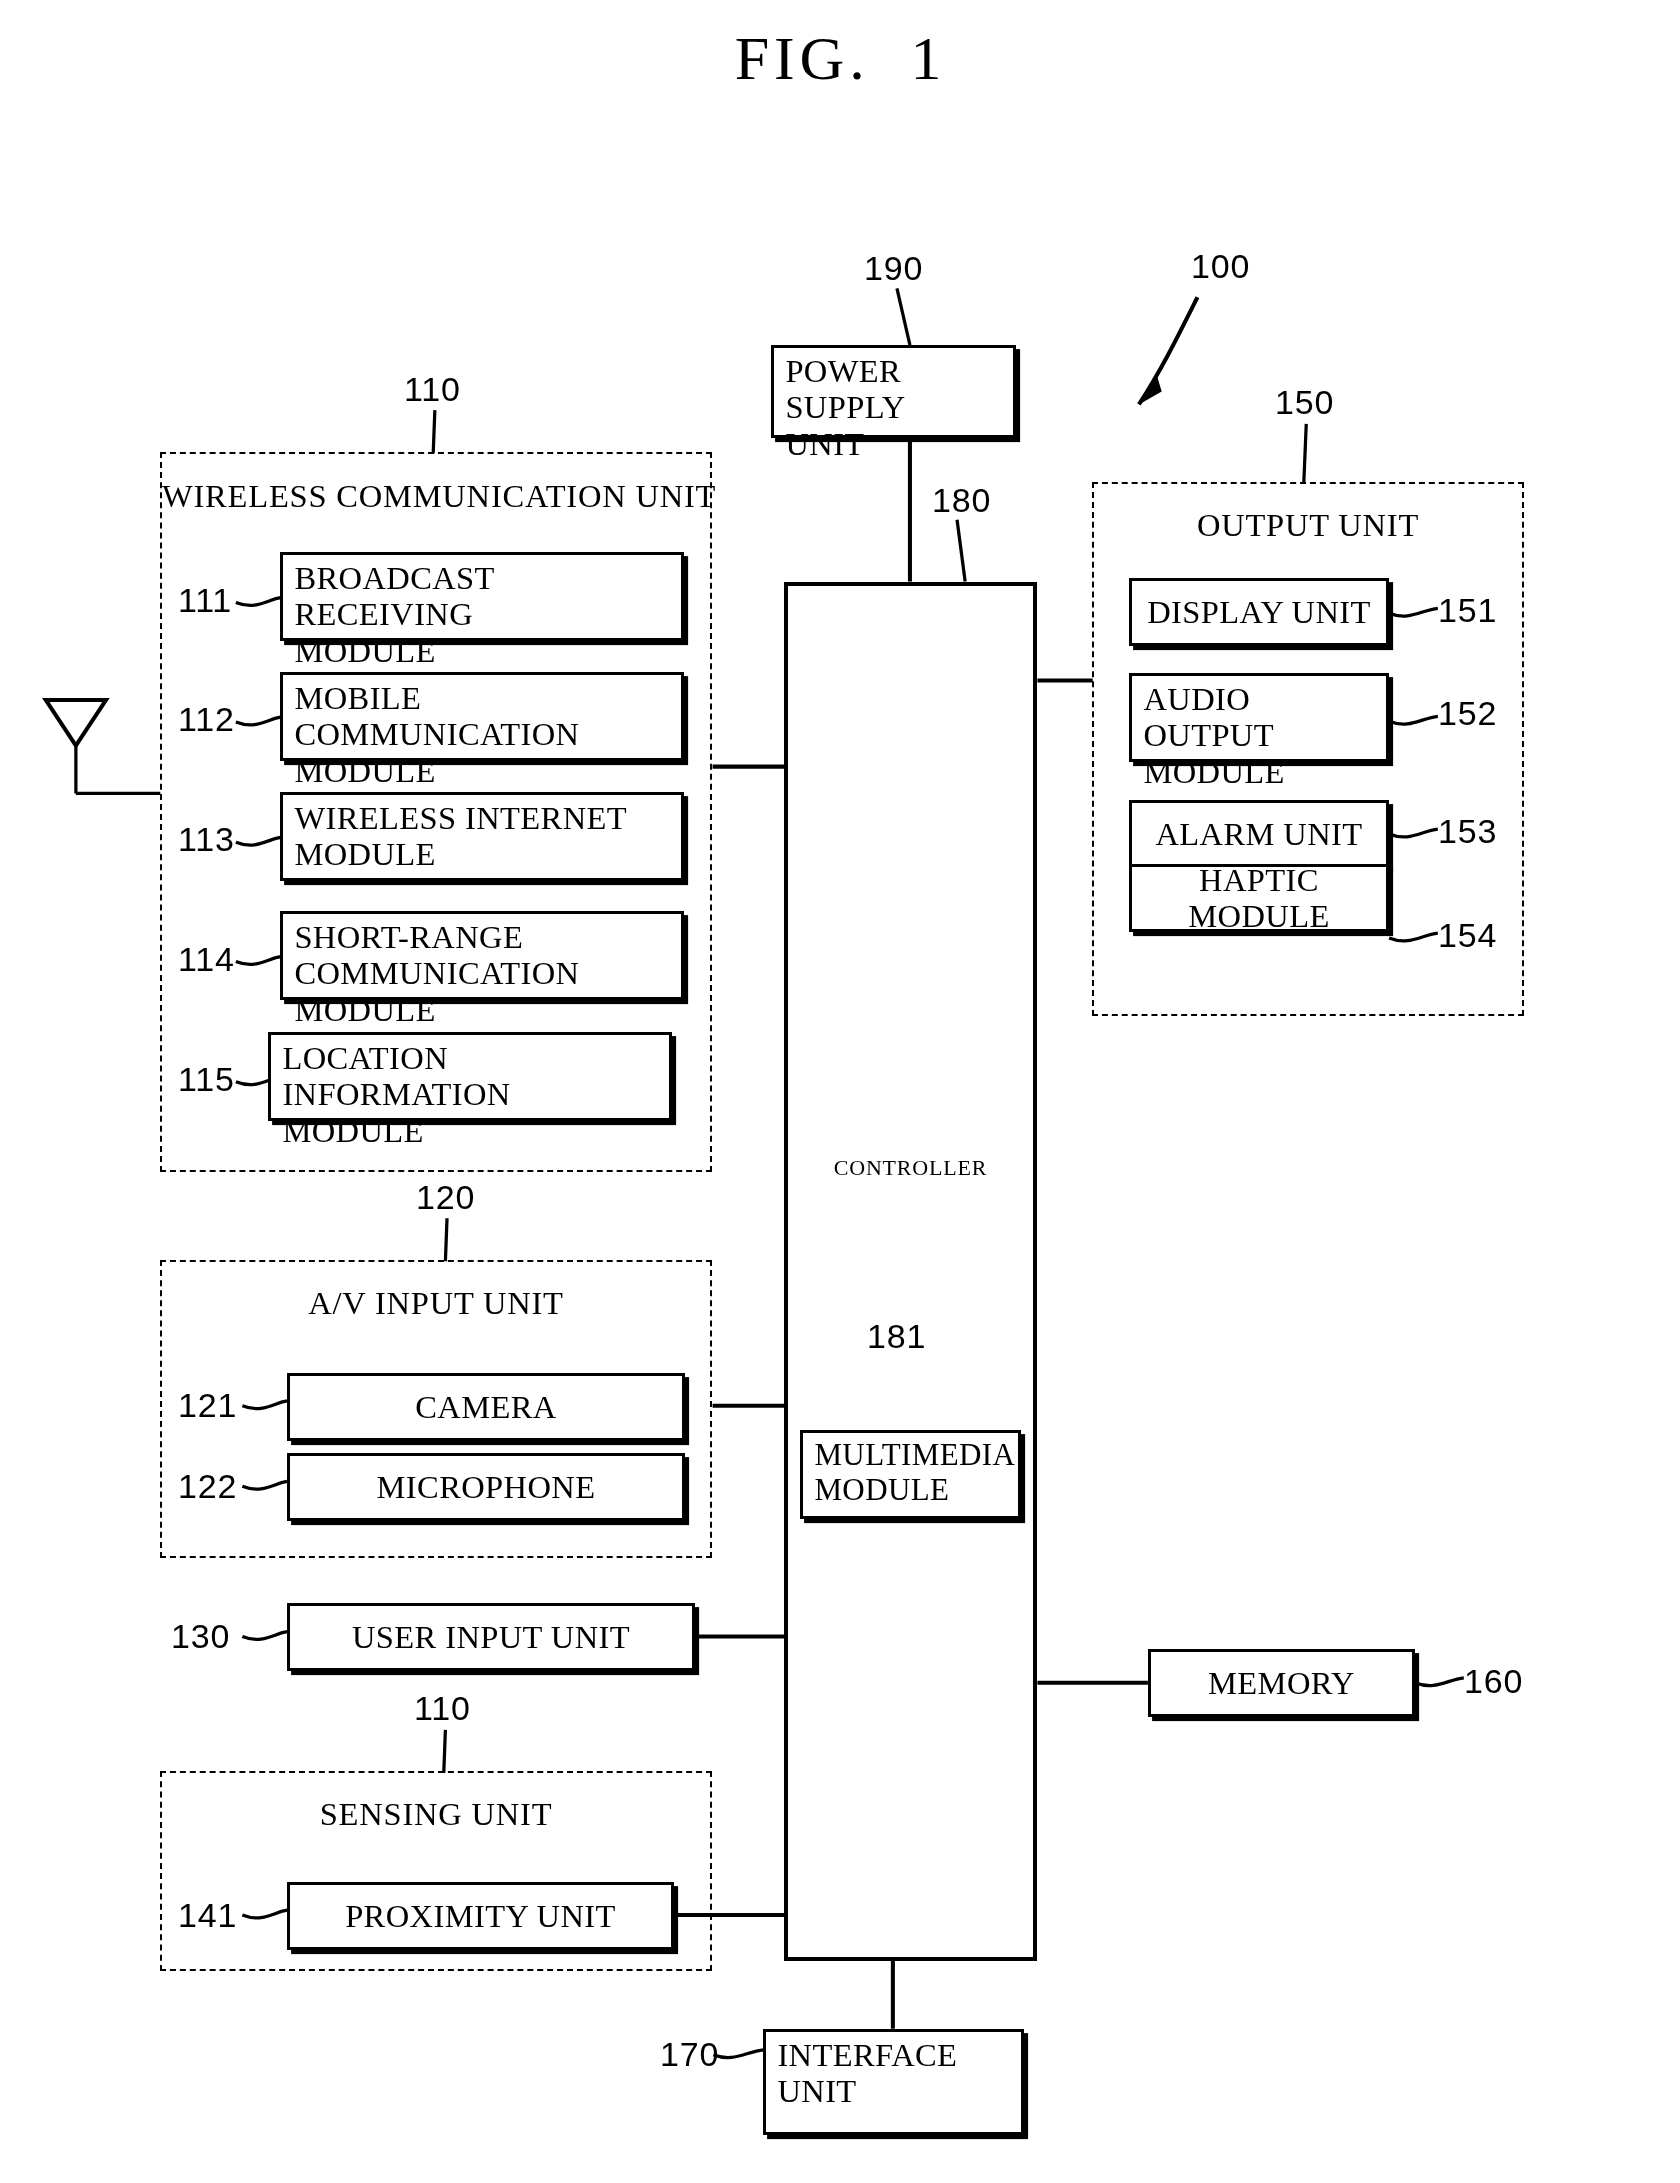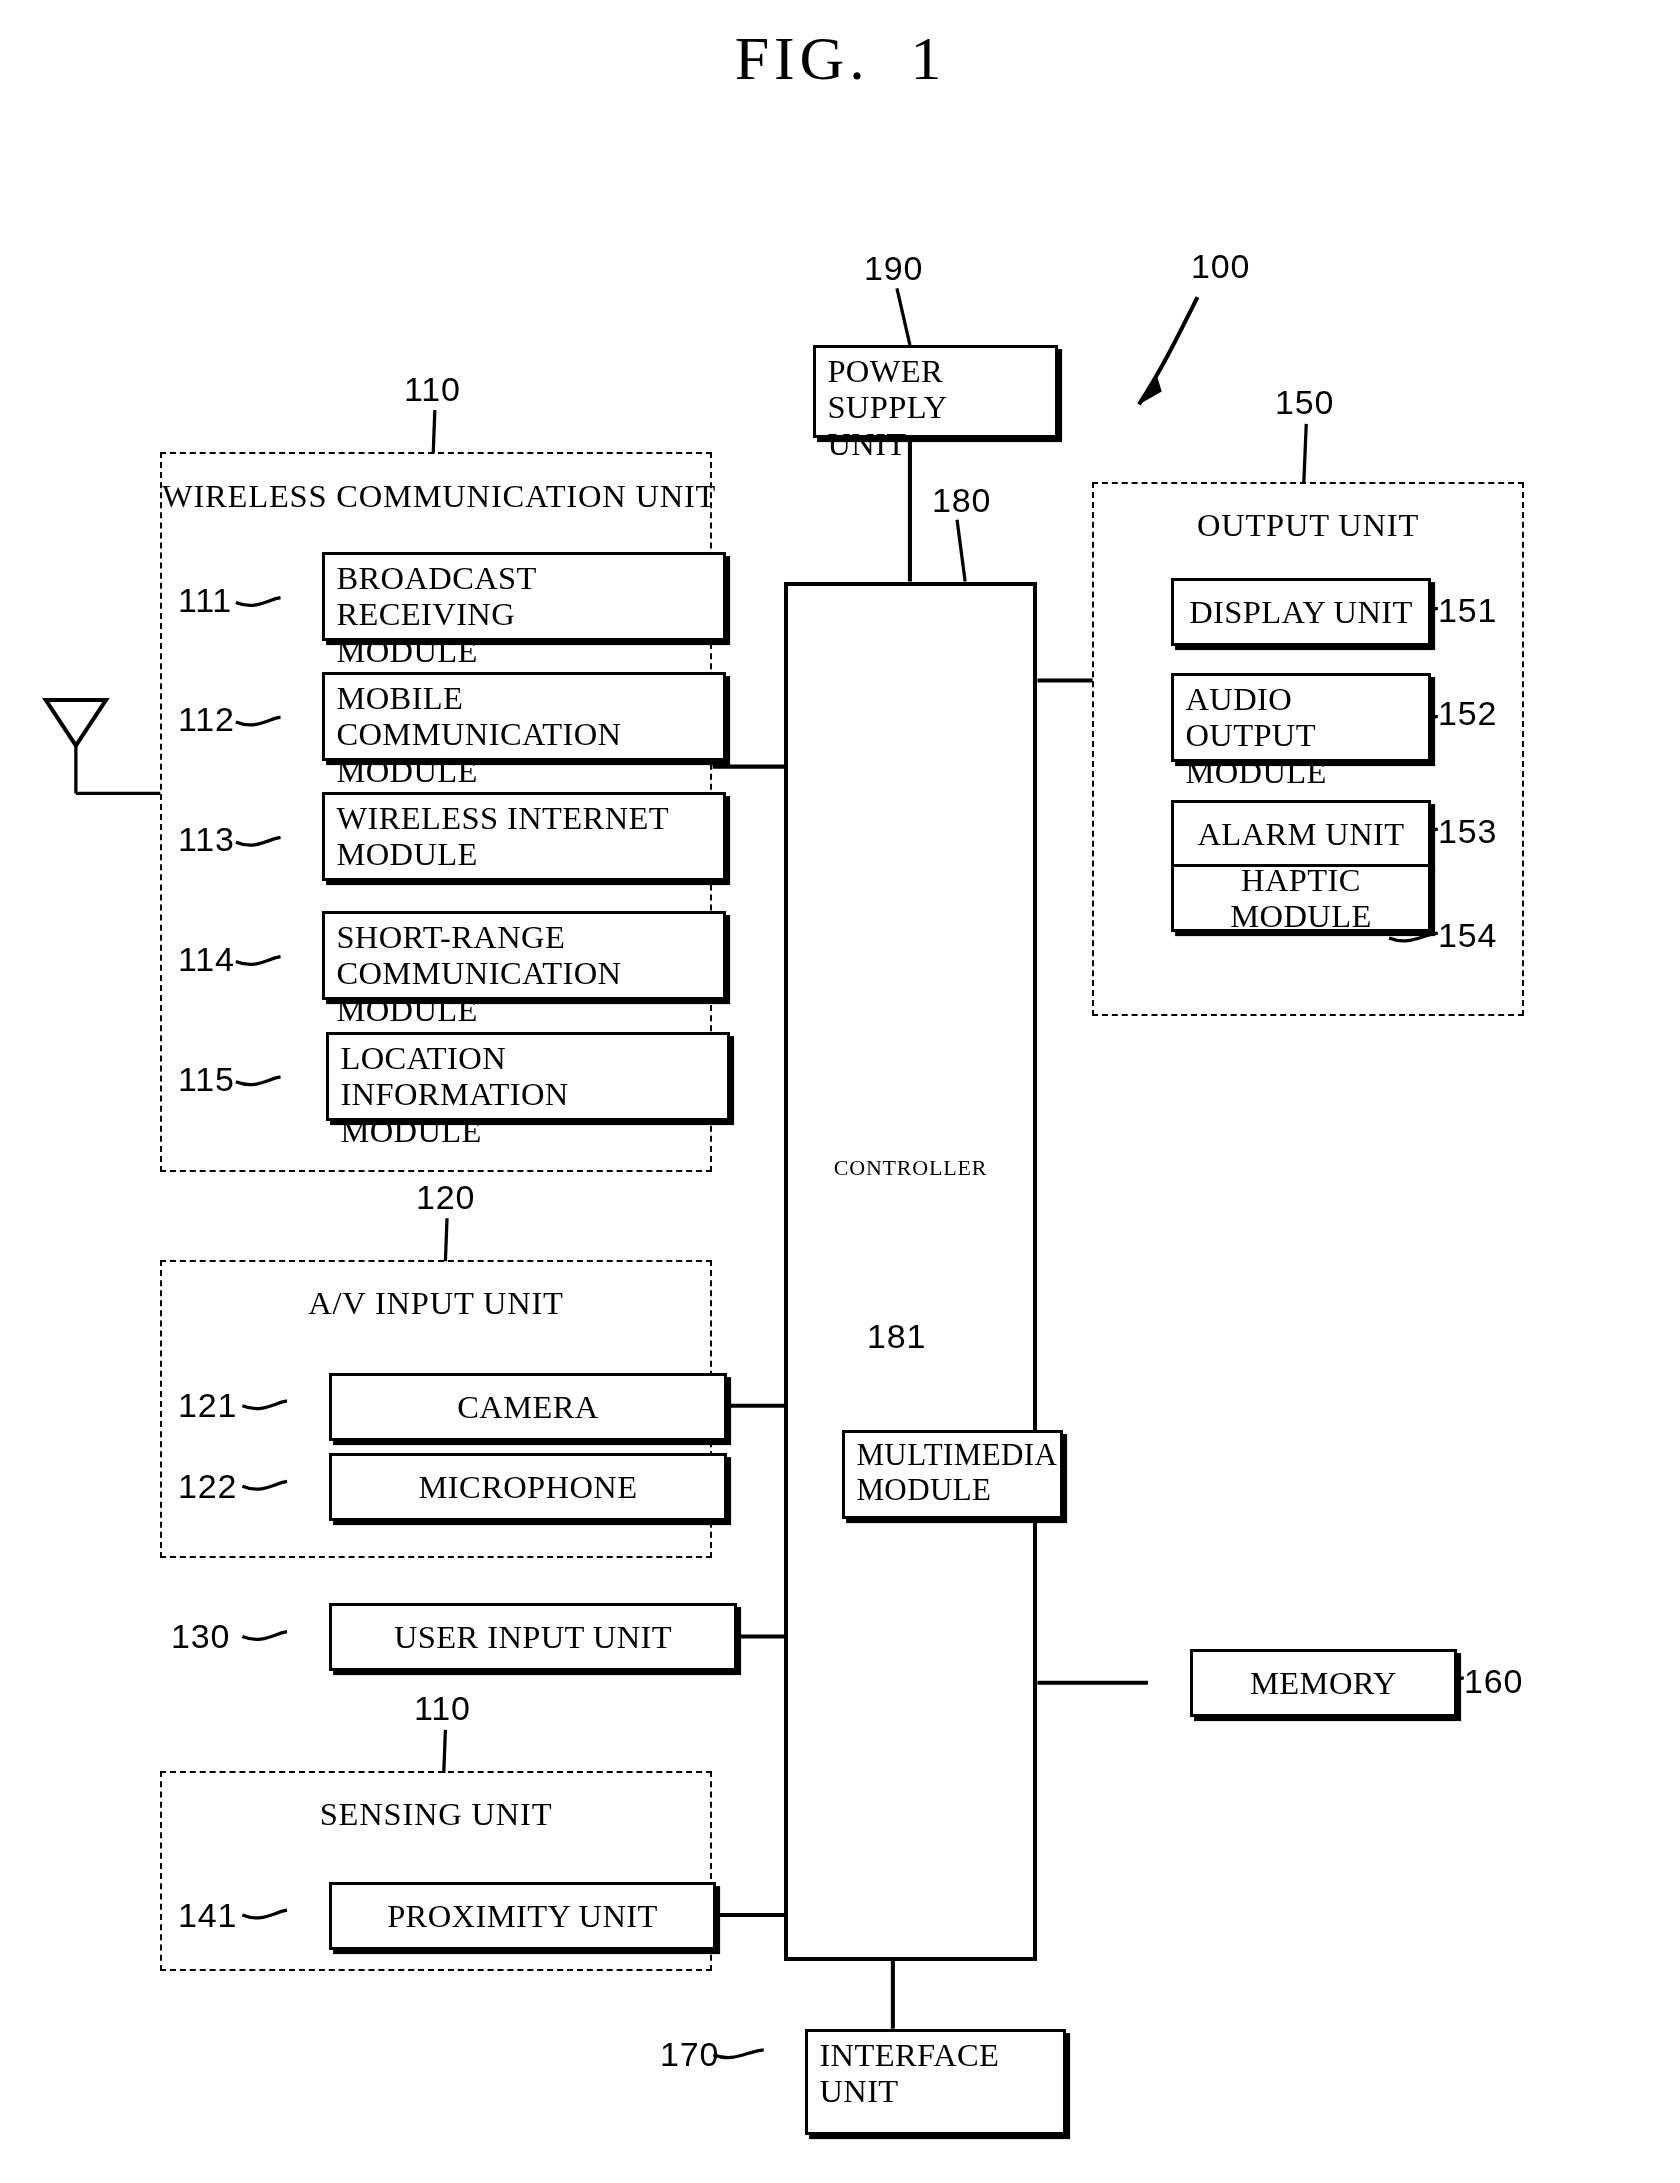--- a/index.html
+++ b/index.html
@@ -59,21 +59,20 @@
   
   .sbox {
     position: absolute;
     box-sizing: border-box;
     border: 3.2px solid #000;
     background: #fff;
     box-shadow: 4.1px 4.1px 0 0 #000;
     display: flex;
     align-items: center;
     padding: 4.9px 11.4px;
-    margin-left: 42px;
   }
   .sbox .txt {
     font-size: 32.5px;
     line-height: 1.12;
     letter-spacing: 0.4px;
     white-space: pre-line;
     font-family: "Liberation Serif", "DejaVu Serif", serif;
   }
   .sbox.center { justify-content: center; }
   .sbox.center .txt { text-align: center; }
@@ -214,21 +213,21 @@
 MODULE</span>
   </div>
 
   <div class="ref" style="left:178px; top:940px;">114</div>
   <div class="sbox lead" style="left:280px; top:911px; width:404px; height:89px;">
     <span class="txt">SHORT-RANGE
 COMMUNICATION MODULE</span>
   </div>
 
   <div class="ref" style="left:178px; top:1060px;">115</div>
-  <div class="sbox lead" style="left:284px; top:1032px; width:404px; height:89px;">
+  <div class="sbox lead" style="left:268px; top:1032px; width:404px; height:89px;">
     <span class="txt">LOCATION INFORMATION
 MODULE</span>
   </div>
 
   <div class="ref" style="left:416px; top:1178px;">120</div>
   <div class="group-box" style="left:160px; top:1260px; width:552px; height:298px;">
     <div class="group-title" style="top:23px;">A/V INPUT UNIT</div>
   </div>
 
   <div class="ref" style="left:178px; top:1386px;">121</div>

